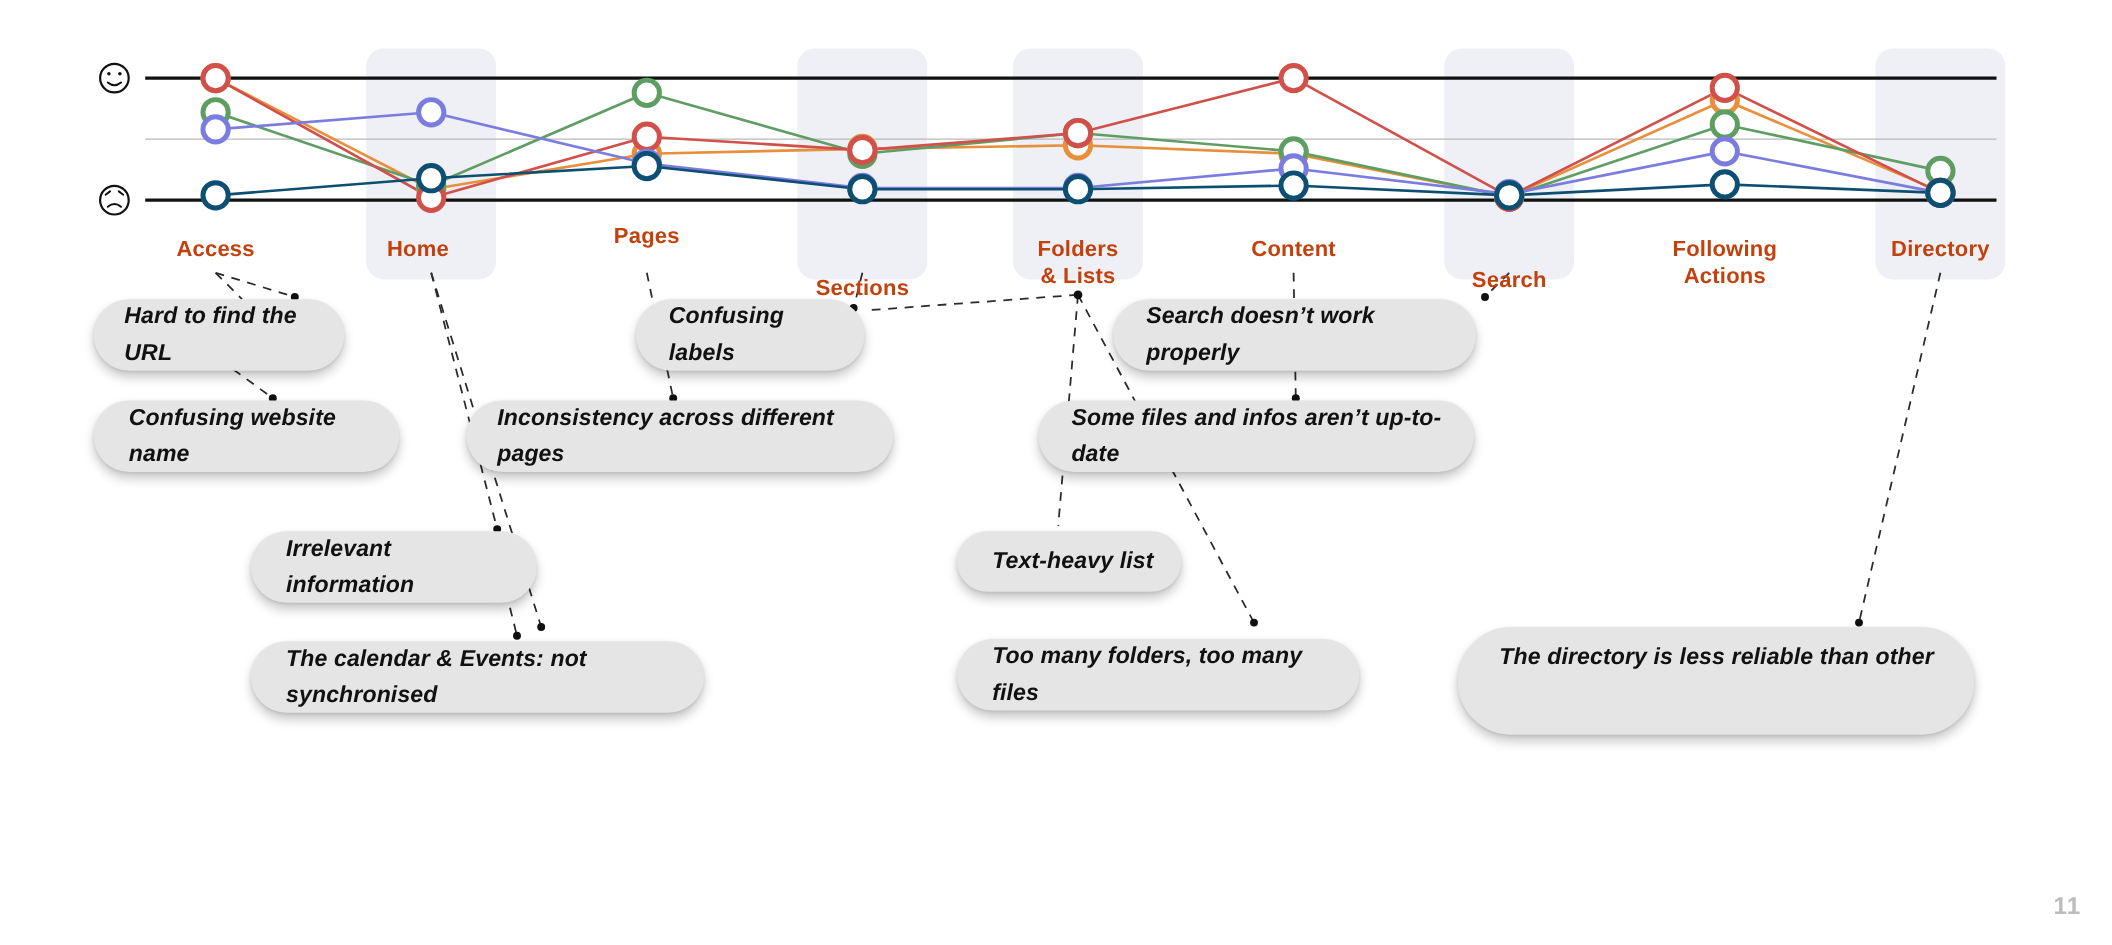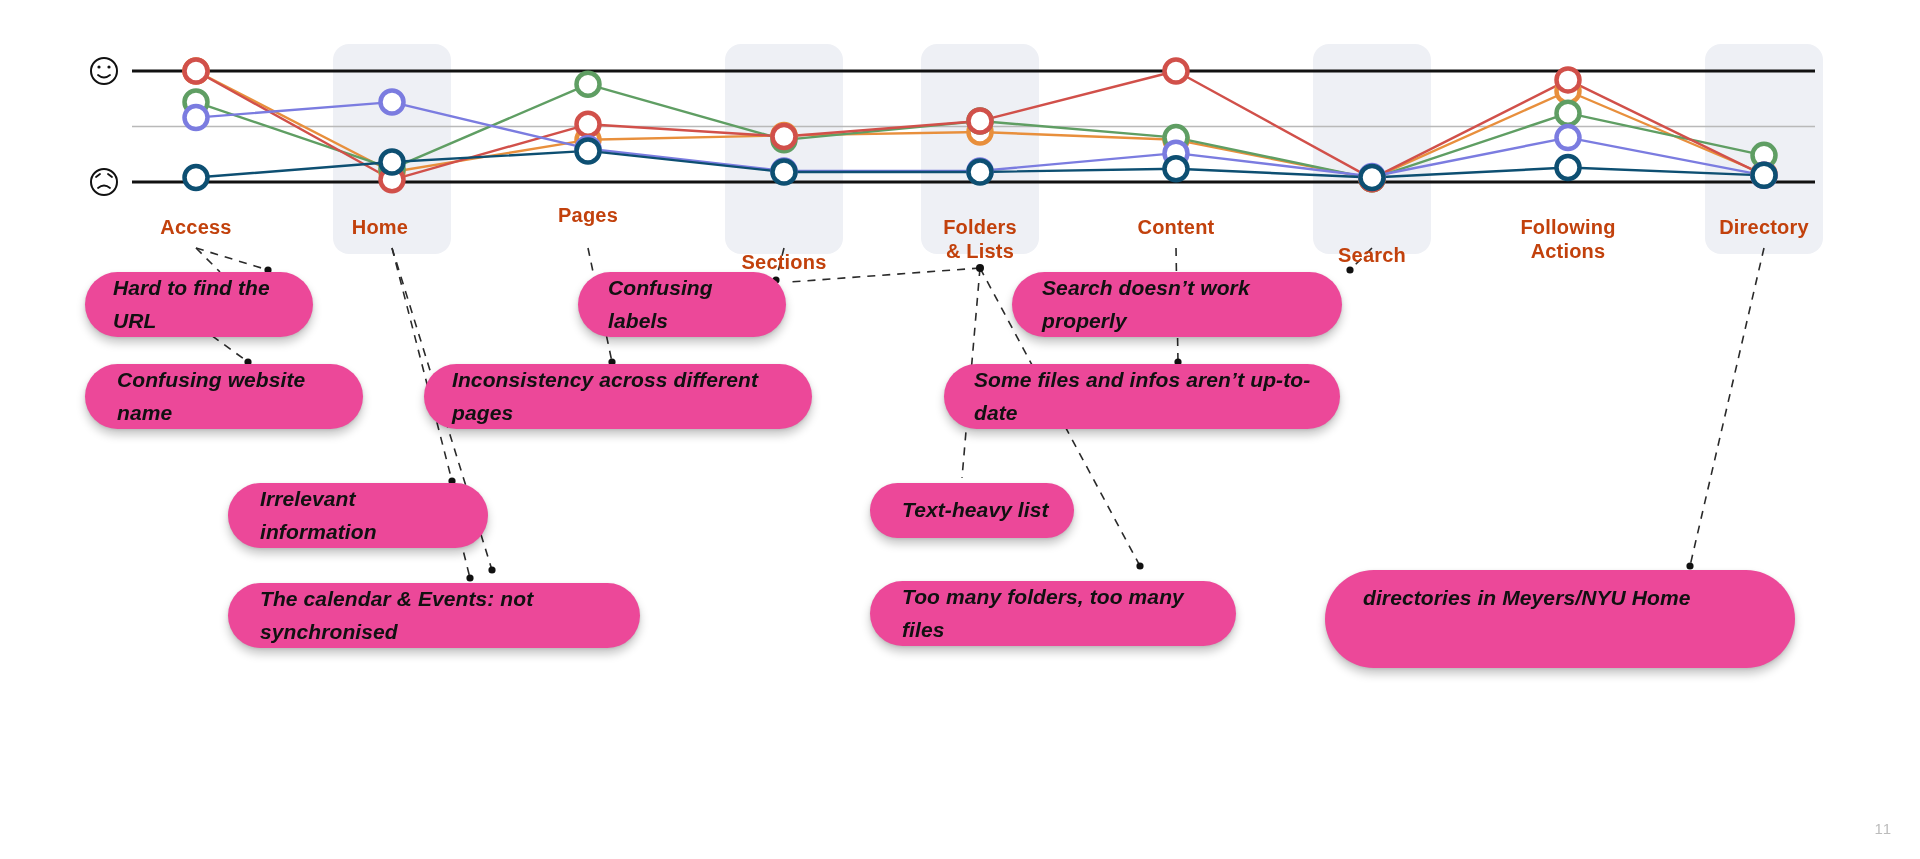--- a/index.html
+++ b/index.html
@@ -7,21 +7,21 @@
     width:1920px;height:859px;
     background:#ffffff;
     font-family:"Liberation Sans", sans-serif;
     overflow:hidden;
     position:relative;
   }
   #stage{position:absolute;left:0;top:0;width:1920px;height:859px;}
   #chart-svg{position:absolute;left:0;top:0;width:1920px;height:859px;}
   .bubble{
     position:absolute;
-    background:#ec4899;
+    background:#e5e5e5;
     border-radius:999px;
     box-shadow:0 6px 10px rgba(0,0,0,.22), 0 1px 3px rgba(0,0,0,.10);
     display:flex;
     align-items:center;
     justify-content:flex-start;
     font-style:italic;
     font-weight:bold;
     color:#111111;
     box-sizing:border-box;
     line-height:1.55;
@@ -35,22 +35,22 @@
     font-size:20px;
     text-align:center;
     line-height:1.18;
     letter-spacing:.2px;
     white-space:pre-line;
   }
   .page-num{
     position:absolute;
     right:28px;bottom:22px;
     color:#bcbcbc;
-    font-size:15px;
-    font-weight:normal;
+    font-size:22px;
+    font-weight:bold;
     letter-spacing:1px;
   }
 </style>
 </head>
 <body>
 
 <div id="stage">
 
   <svg id="chart-svg" viewBox="0 0 1920 859">
     <g id="highlight-bands">
@@ -201,18 +201,18 @@
       <div class="bubble" style="left: 228px; top: 583px; width: 412px; min-height: 55px; font-size: 21px; padding-left: 32px; padding-right: 22px;">
         <span>The calendar &amp; Events: not synchronised</span>
       </div>
       <div class="bubble" style="left: 870px; top: 483px; width: 204px; min-height: 55px; font-size: 21px; padding-left: 32px; padding-right: 22px;">
         <span>Text-heavy list</span>
       </div>
       <div class="bubble" style="left: 870px; top: 581px; width: 366px; min-height: 55px; font-size: 21px; padding-left: 32px; padding-right: 22px;">
         <span>Too many folders, too many files</span>
       </div>
       <div class="bubble" style="left: 1325px; top: 570px; width: 470px; min-height: 98px; font-size: 21px; padding: 12px 22px 12px 38px; display: block;">
-        <span>directories in Meyers/NYU Home</span>
+        <span>The directory is less reliable than other</span>
       </div>
     </div>
 
   <div class="page-num">11</div>
 </div>
 
 </body></html>

